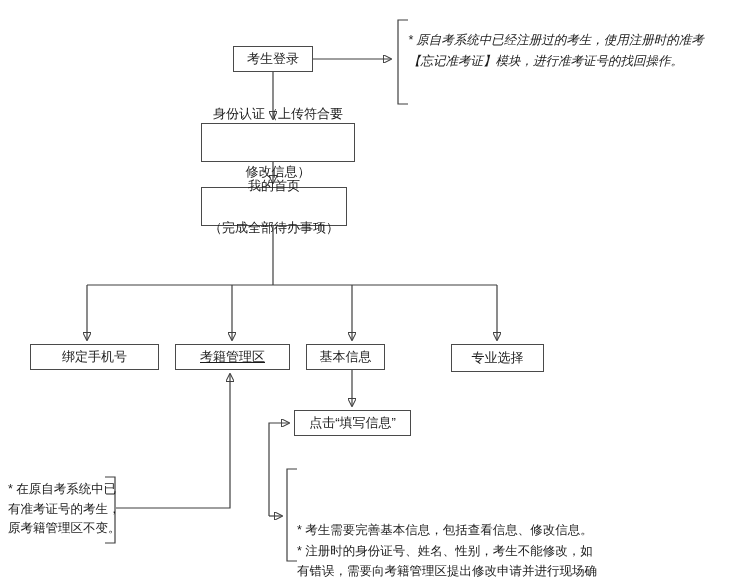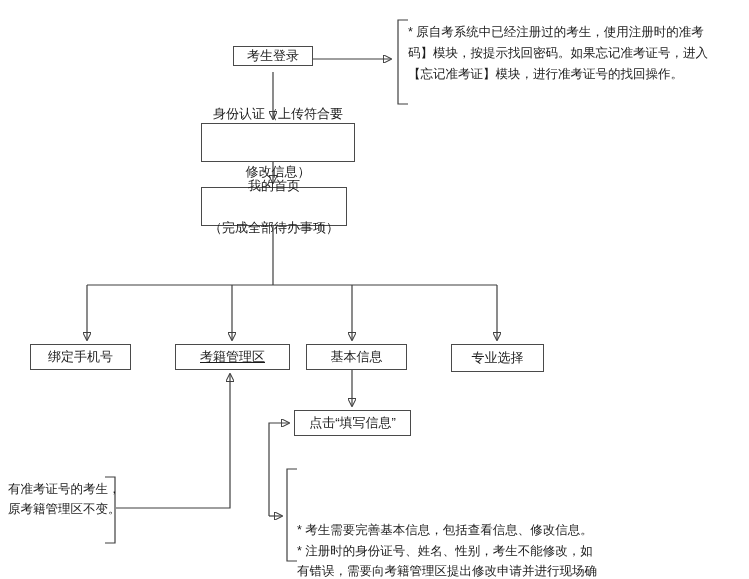--- a/index.html
+++ b/index.html
@@ -74,61 +74,61 @@
     <path d="M116 508 H230 V374" marker-end="url(#arrow)"></path>
 
     <path d="M269 516 V423 H289" marker-end="url(#arrow)"></path>
     <path d="M269 516 H282" marker-end="url(#arrow)"></path>
 
     <path d="M408 20 H398 V104 H408"></path>
     <path d="M105 477 H115 V543 H105"></path>
     <path d="M297 469 H287 V561 H297"></path>
   </svg>
 
-  <div class="node" style="left:233px; top:46px; width:80px; height:20px;">
+  <div class="node" style="left:233px; top:46px; width:80px; height:26px;">
     <span>考生登录</span>
   </div>
 
   <div class="node" style="left:201px; top:123px; width:154px; height:39px;gap:40px;">
     <span>身份认证（上传符合要</span>
     <span>修改信息）</span>
   </div>
 
   <div class="node" style="left:201px; top:187px; width:146px; height:39px;gap:24px;">
     <span>我的首页</span>
     <span>（完成全部待办事项）</span>
   </div>
 
-  <div class="node" style="left:30px; top:344px; width:101px; height:26px;">
+  <div class="node" style="left:30px; top:344px; width:129px; height:26px;">
     <span>绑定手机号</span>
   </div>
 
   <div class="node" style="left:175px; top:344px; width:115px; height:26px;text-decoration:underline;">
     <span>考籍管理区</span>
   </div>
 
-  <div class="node" style="left:306px; top:344px; width:101px; height:26px;">
+  <div class="node" style="left:306px; top:344px; width:79px; height:26px;">
     <span>基本信息</span>
   </div>
 
   <div class="node" style="left:451px; top:344px; width:93px; height:28px;">
     <span>专业选择</span>
   </div>
 
   <div class="node" style="left:294px; top:410px; width:117px; height:26px;">
     <span>点击“填写信息”</span>
   </div>
 
-  <div class="note note-tr" style="left:408px; top:22px; width:336px;">
+  <div class="note note-tr" style="left:408px; top:30px; width:336px;font-style:italic;">
     <span class="note-line">* 原自考系统中已经注册过的考生，使用注册时的准考</span>
-    <span class="note-line">码】模块，按提示找回密码。如果忘记准考证号，进入</span>
     <span class="note-line">【忘记准考证】模块，进行准考证号的找回操作。</span>
   </div>
 
   <div class="note note-left" style="left:8px; top:480px; width:100px;">
+    <span class="note-line">* 在原自考系统中已</span>
     <span class="note-line">有准考证号的考生，</span>
     <span class="note-line">原考籍管理区不变。</span>
   </div>
 
   <div class="note note-bottom" style="left:297px; top:480px; width:334px;margin-top:40px;">
     <span class="note-line">* 考生需要完善基本信息，包括查看信息、修改信息。</span>
     <span class="note-line">* 注册时的身份证号、姓名、性别，考生不能修改，如</span>
     <span class="note-line">有错误，需要向考籍管理区提出修改申请并进行现场确</span>
     <span class="note-line">认。</span>
   </div>

